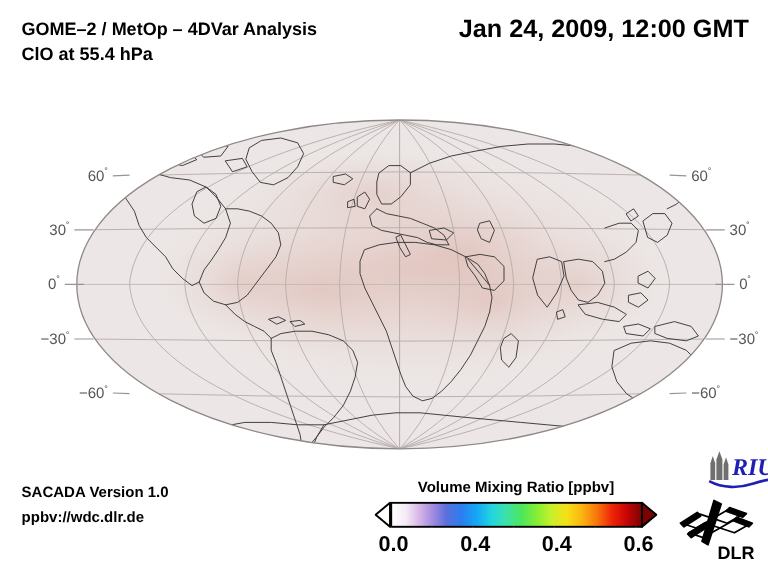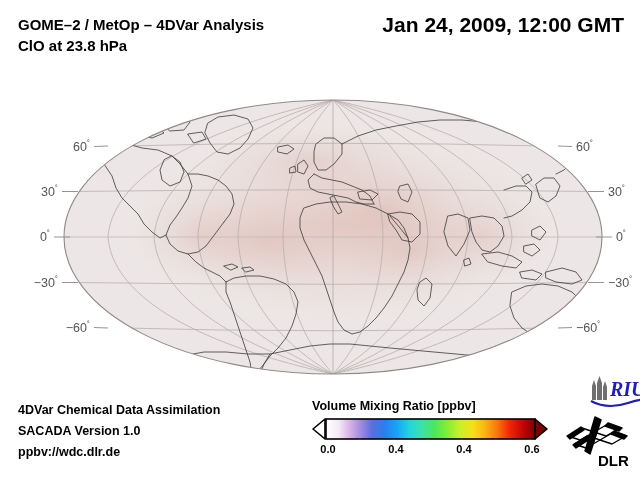--- a/index.html
+++ b/index.html
@@ -75,40 +75,40 @@
   #colorbar-block {
     position: absolute;
     left: 312px;
     top: 398px;
     width: 236px;
     height: 72px;
   }
   #colorbar-title {
     font-size: 12.5px;
     font-weight: bold;
-    text-align: left;
+    text-align: center;
     width: 236px;
     line-height: 16px;
     white-space: nowrap;
   }
   #colorbar-wrap {
     position: relative;
     margin-top: 4px;
     width: 236px;
     height: 22px;
   }
   #colorbar-ticklabels {
     position: relative;
     width: 236px;
     height: 18px;
     margin-top: 3px;
   }
   .cb-tick-label {
     position: absolute;
-    font-size: 11px;
+    font-size: 18px;
     font-weight: bold;
     transform: translateX(-50%);
     white-space: nowrap;
     top: 0;
   }
 
   
   #riu-logo {
     position: absolute;
     left: 588px;
@@ -122,21 +122,21 @@
     top: 414px;
     width: 70px;
     height: 56px;
   }
 </style>
 </head>
 <body>
 
 <div id="header-title-block">
   <div id="header-title-line1">GOME–2 / MetOp – 4DVar Analysis</div>
-  <div id="header-title-line2">ClO at 23.8 hPa</div>
+  <div id="header-title-line2">ClO at 55.4 hPa</div>
 </div>
 <div id="header-datetime">Jan 24, 2009, 12:00 GMT</div>
 
 <div id="map-panel">
   <svg id="map-svg" width="640" height="300" viewBox="0 0 640 300">
     <defs>
       <clipPath id="globe-clip">
         <ellipse cx="321" cy="151" rx="269" ry="137"></ellipse>
       </clipPath>
       <radialGradient id="field-tint-a" cx="50%" cy="50%" r="55%">
@@ -324,21 +324,20 @@
       <text class="lat-label" x="564" y="65" text-anchor="start"><tspan>60</tspan><tspan font-size="9" dy="-4">˚</tspan></text>
       <text class="lat-label" x="596" y="110" text-anchor="start"><tspan>30</tspan><tspan font-size="9" dy="-4">˚</tspan></text>
       <text class="lat-label" x="604" y="155" text-anchor="start"><tspan>0</tspan><tspan font-size="9" dy="-4">˚</tspan></text>
       <text class="lat-label" x="596" y="201" text-anchor="start"><tspan>−30</tspan><tspan font-size="9" dy="-4">˚</tspan></text>
       <text class="lat-label" x="564" y="246" text-anchor="start"><tspan>−60</tspan><tspan font-size="9" dy="-4">˚</tspan></text>
     </g>
   </svg>
 </div>
 
 <div id="footer-credits">
-  <div>4DVar Chemical Data Assimilation</div>
   <div>SACADA Version 1.0</div>
   <div>ppbv://wdc.dlr.de</div>
 </div>
 
 <div id="colorbar-block">
   <div id="colorbar-title">Volume Mixing Ratio [ppbv]</div>
 
   <div id="colorbar-wrap">
     <svg width="236" height="22" viewBox="0 0 236 22">
       <defs>

